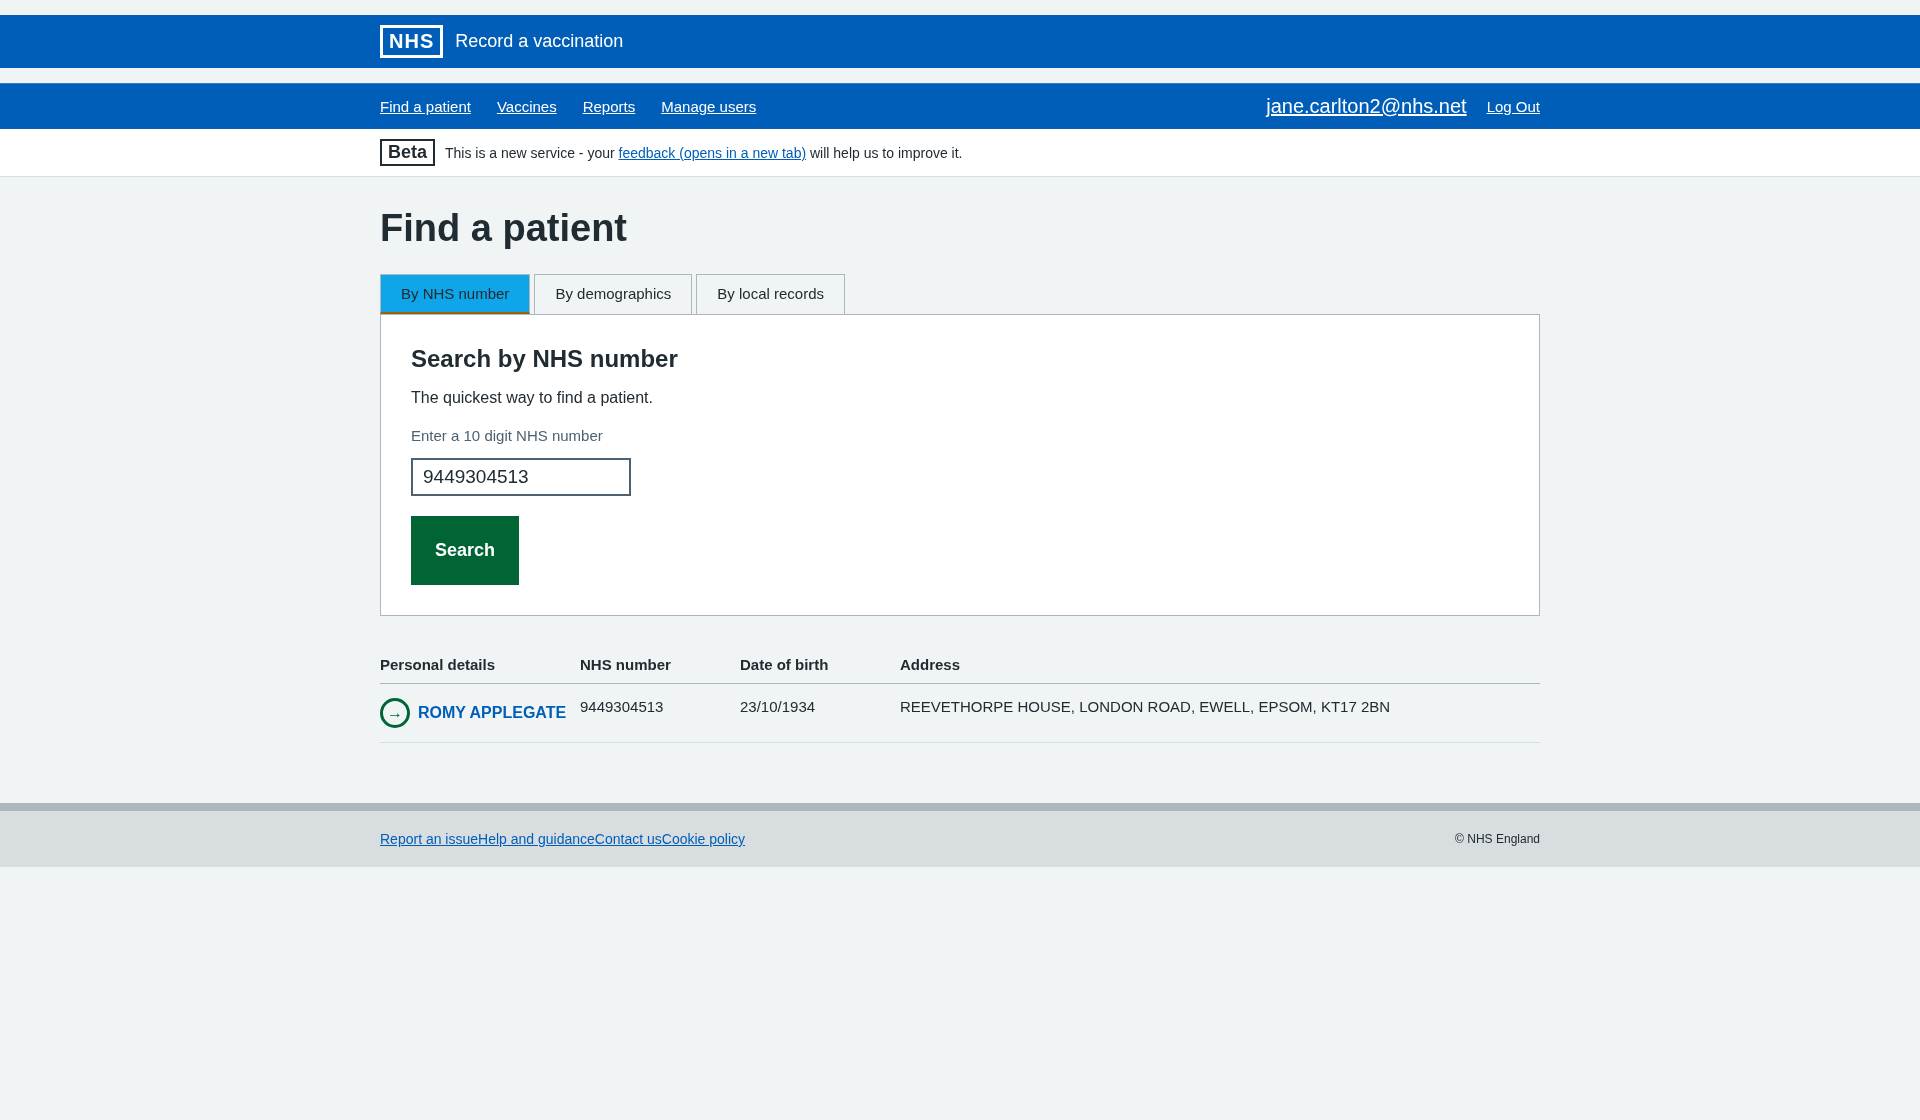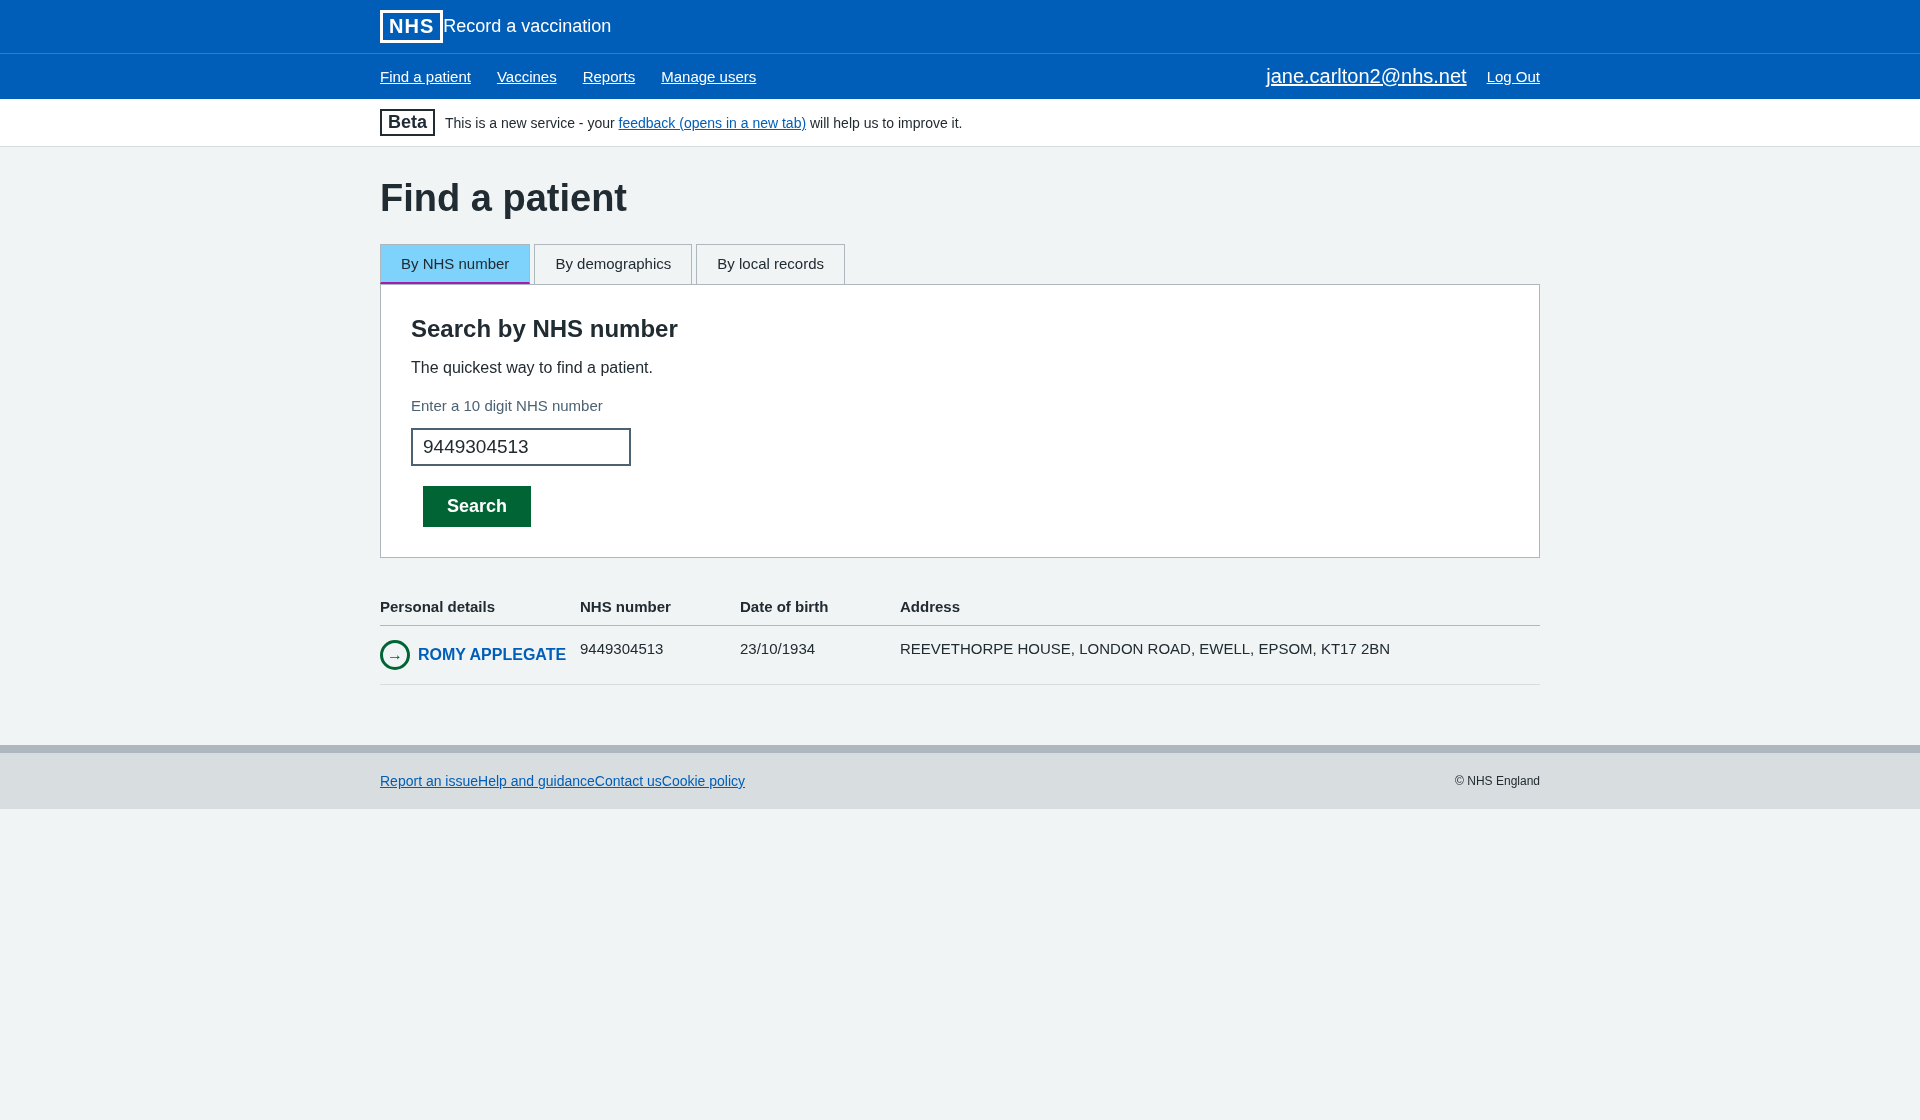--- a/index.html
+++ b/index.html
@@ -5,25 +5,25 @@
     * { box-sizing: border-box; margin: 0; padding: 0; }
     body { font-family: Arial, Helvetica, sans-serif; font-size: 16px; background: #f0f4f5; color: #212b32; }
 
     
     .header-top {
       background: #005eb8;
       padding: 0;
     }
     .header-inner {
       max-width: 1200px;
-      margin: 0 auto;
+      margin: 15px auto;
       padding: 10px 20px;
       display: flex;
       align-items: center;
-      gap: 0;
+      gap: 12px;
     }
     .nhs-logo {
       background: #005eb8;
       border: 3px solid white;
       color: white;
       font-weight: 900;
       font-size: 20px;
       padding: 2px 6px;
       letter-spacing: 1px;
       display: inline-block;
@@ -132,22 +132,22 @@
       font-size: 15px;
       cursor: pointer;
       border: 1px solid #aeb7bd;
       border-bottom: none;
       background: #f0f4f5;
       color: #212b32;
       margin-right: 4px;
       text-decoration: none;
     }
     .tab.active {
-      background: #7dd3fc;
-      border-bottom: 2px solid #a21caf;
+      background: #0ea5e9;
+      border-bottom: 2px solid #a16207;
       font-weight: normal;
       color: #212b32;
       position: relative;
       z-index: 2;
     }
 
     
     .search-panel {
       background: white;
       border: 1px solid #aeb7bd;
@@ -179,24 +179,23 @@
       margin-bottom: 20px;
       outline: none;
       color: #212b32;
     }
     .search-btn {
       background: #006435;
       color: white;
       border: none;
       font-size: 18px;
       font-weight: bold;
-      padding: 10px 24px;
+      padding: 24px 24px;
       cursor: pointer;
       text-decoration: none;
-      margin-left: 12px;
     }
 
     
     .results-section {
       margin-top: 30px;
     }
     .results-table {
       width: 100%;
       border-collapse: collapse;
       font-size: 15px;

